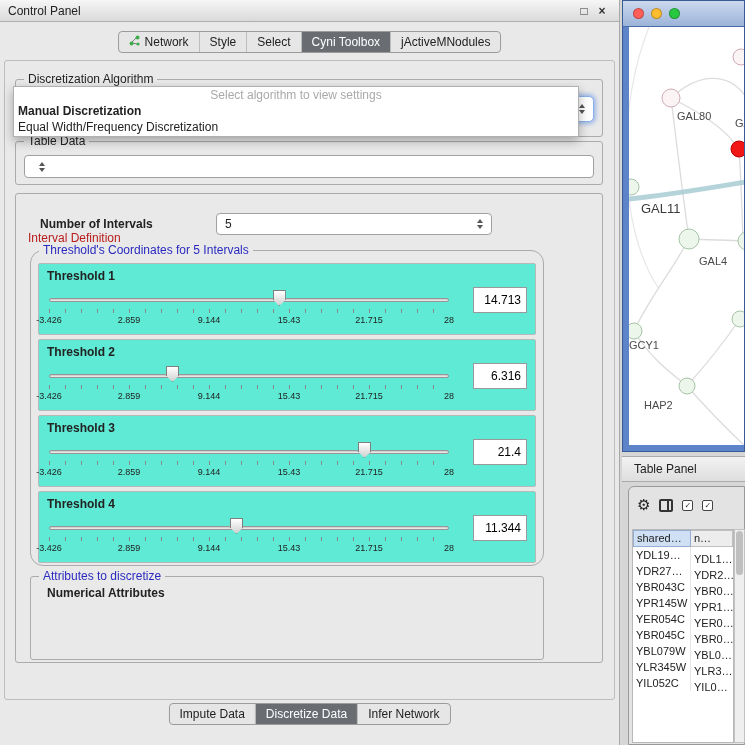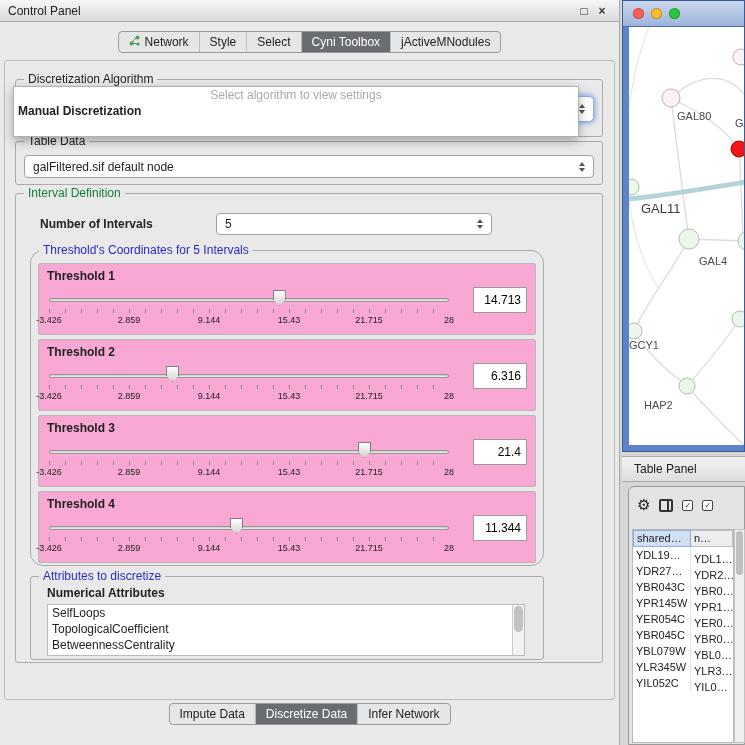--- a/index.html
+++ b/index.html
@@ -29,21 +29,21 @@
   .seg.selected { background:#696d72; color:#fff; }
   #topTabs { top:31px; left:50%; transform:translateX(-50%); }
   #bottomTabs { top:703px; left:50%; transform:translateX(-50%); }
 
   #cpBody { position:absolute; top:60px; left:4px; width:611px; height:640px;
         border:1px solid #bdbdbd; border-radius:3px; background:#e9e9e9; }
 
   .group { position:absolute; border:1px solid #ababab; border-radius:3px; }
   .groupTitle { position:absolute; top:-8px; left:8px; background:#e9e9e9; padding:0 4px;
         font-size:12px; white-space:nowrap; }
-  .gt-green { color:#15803d; }
+  .gt-green { color:#b91c1c;margin-top:45px; }
   .gt-blue { color:#2a2ac0; }
 
   
   #algoGroup { top:18px; left:10px; width:588px; height:58px; }
   #algoCombo { position:absolute; top:16px; left:8px; right:8px; height:26px; background:#fff;
         border:1px solid #8ab0e8; border-radius:5px;
         box-shadow:0 0 4px 2px rgba(92,142,230,.55); display:flex; align-items:center;
         justify-content:flex-end; padding-right:8px; }
 
   
@@ -66,21 +66,21 @@
   #tdCombo { top:13px; left:8px; right:8px; height:23px; }
 
   
   #intGroup { top:132px; left:10px; width:588px; height:470px; }
   #numLabel { position:absolute; top:23px; left:24px; font-weight:bold; font-size:12px; }
   #numCombo { top:19px; left:200px; width:276px; height:22px; }
 
   #thGroup { position:absolute; top:56px; left:14px; width:514px; height:316px;
         border:1px solid #ababab; border-radius:13px; }
   .thBox { position:absolute; left:7px; width:498px; height:72px; border:1px solid #b8b8b8;
-        border-radius:2px; background:#f9a8d4;padding-left:32px; }
+        border-radius:2px; background:#5eead4;padding-left:32px; }
   .thLabel { position:absolute; top:5px; left:8px; font-size:12px; font-weight:bold; }
   .slider { position:absolute; left:10px; top:22px; width:400px; height:46px; }
   .track { position:absolute; top:12px; left:0; right:0; height:4px;
         background:linear-gradient(#c8c8c8,#f0f0f0); border:1px solid #969696; border-radius:2px; }
   .thumb { position:absolute; top:4px; width:13px; height:16px;
         background:linear-gradient(#ffffff,#d2d2d2); border:1px solid #7f7f7f;
         clip-path:polygon(0 0,100% 0,100% 60%,50% 100%,0 60%); }
   .ticks { position:absolute; top:23px; left:0; right:0; height:4px;
         background-image:repeating-linear-gradient(to right,#8a8a8a 0,#8a8a8a 1px,transparent 1px,transparent 4%); }
   .scaleRow { position:absolute; top:29px; left:0; right:0; height:12px; font-size:9px; color:#222; }
@@ -190,26 +190,26 @@
         <span class="arrows">
             <span class="triUp"></span>
             <span class="triDown"></span>
           </span>
       </div>
     </div>
 
     <div id="algoPopup">
       <div class="popPlaceholder">Select algorithm to view settings</div>
       <div class="popItem bold">Manual Discretization</div>
+      <div class="popItem">Equal Width/Frequency Discretization</div>
     </div>
 
     <div id="tdGroup" class="group">
       <span class="groupTitle">Table Data</span>
       <div id="tdCombo" class="combo">
-        <span class="comboVal">galFiltered.sif default node</span>
         <span class="arrows">
             <span class="triUp"></span>
             <span class="triDown"></span>
           </span>
       </div>
     </div>
 
     <div id="intGroup" class="group">
       <span class="groupTitle gt-green">Interval Definition</span>
 
@@ -294,28 +294,20 @@
               <span class="sc" style="left:100%">28</span>
             </div>
           </div>
           <input class="thValue" value="11.344" style="">
         </div>
       </div>
 
       <div id="attrGroup">
         <span class="groupTitle gt-blue">Attributes to discretize</span>
         <span id="numAttrLabel">Numerical Attributes</span>
-        <div id="attrList">
-          <div class="attrItem">SelfLoops</div>
-          <div class="attrItem">TopologicalCoefficient</div>
-          <div class="attrItem">BetweennessCentrality</div>
-          <div id="attrScroll">
-            <div id="attrThumb"></div>
-          </div>
-        </div>
       </div>
 
     </div>
   </div>
 
   <div id="bottomTabs" class="segTabs">
     <div class="seg">
         <span>Impute Data</span>
       </div>
     <div class="seg selected">

